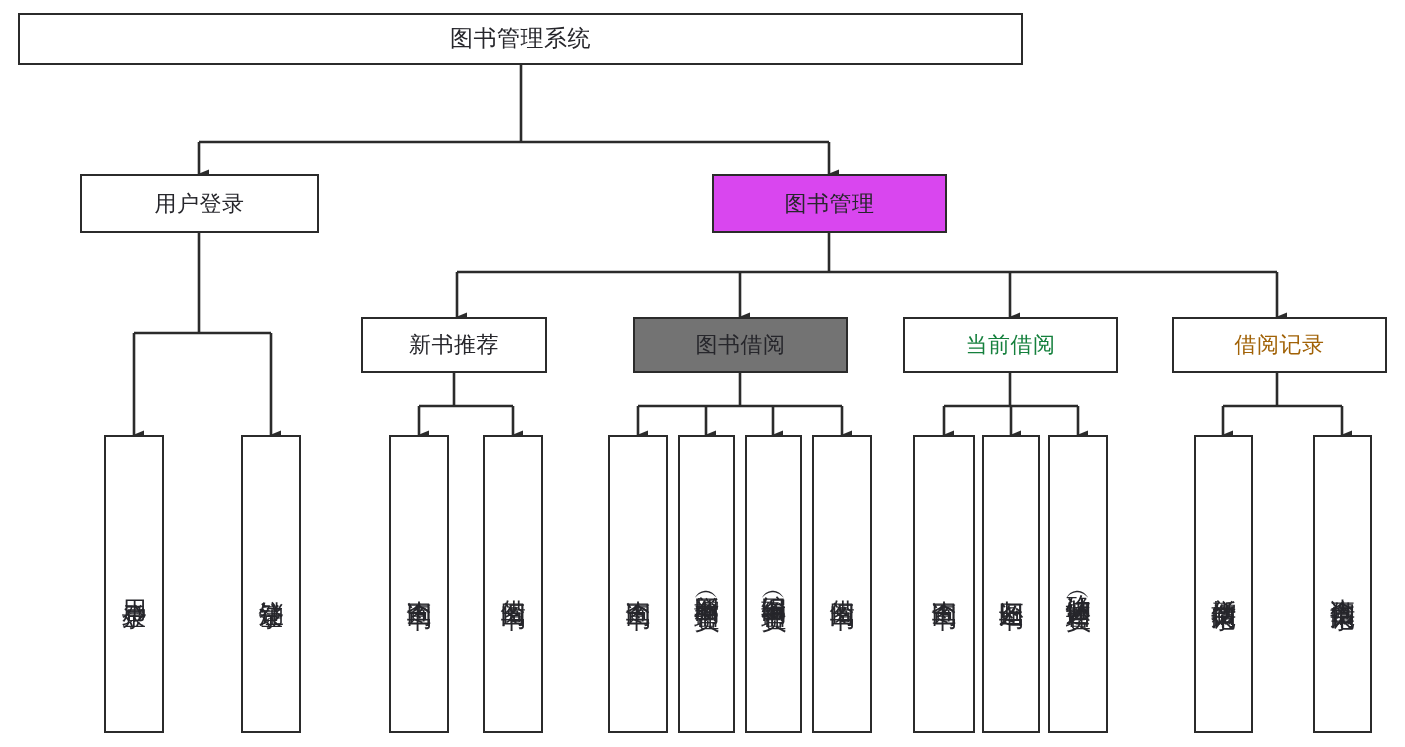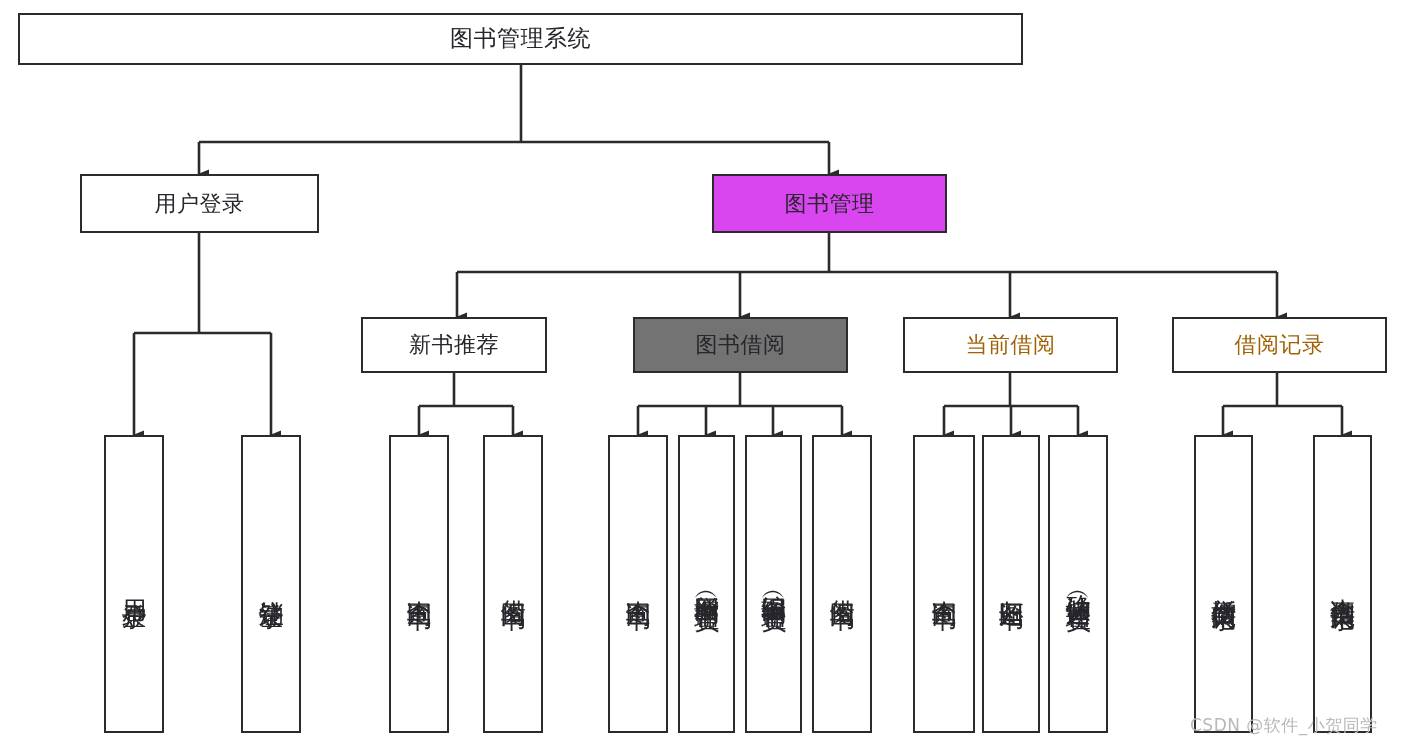--- a/index.html
+++ b/index.html
@@ -124,21 +124,21 @@
       <div class="node horizontal" style="left: 712px; top: 174px; width: 235px; height: 59px; border-color: rgb(43, 43, 43); background: #d946ef;">
         <span class="node-label" style="color: rgb(38, 38, 43);">图书管理</span>
       </div>
       <div class="node horizontal" style="left: 361px; top: 317px; width: 186px; height: 56px; border-color: rgb(43, 43, 43); background: rgb(255, 255, 255);">
         <span class="node-label" style="color: rgb(38, 38, 43);">新书推荐</span>
       </div>
       <div class="node horizontal" style="left: 633px; top: 317px; width: 215px; height: 56px; border-color: rgb(43, 43, 43); background: #737373;">
         <span class="node-label" style="color: rgb(38, 38, 43);">图书借阅</span>
       </div>
       <div class="node horizontal" style="left: 903px; top: 317px; width: 215px; height: 56px; border-color: rgb(43, 43, 43); background: rgb(255, 255, 255);">
-        <span class="node-label" style="color: #a16207;">当前借阅</span>
+        <span class="node-label" style="color: #15803d;">当前借阅</span>
       </div>
       <div class="node horizontal" style="left: 1172px; top: 317px; width: 215px; height: 56px; border-color: rgb(43, 43, 43); background: rgb(255, 255, 255);">
         <span class="node-label" style="color: #a16207;">借阅记录</span>
       </div>
       <div class="node vertical" style="left: 104px; top: 435px; width: 60px; height: 298px; border-color: rgb(43, 43, 43); background: rgb(255, 255, 255);">
         <span class="node-label" style="color: rgb(38, 38, 43);">用户登录</span>
       </div>
       <div class="node vertical" style="left: 241px; top: 435px; width: 60px; height: 298px; border-color: rgb(43, 43, 43); background: rgb(255, 255, 255);">
         <span class="node-label" style="color: rgb(38, 38, 43);">注销登录</span>
       </div>
@@ -169,14 +169,13 @@
       <div class="node vertical" style="left: 1048px; top: 435px; width: 60px; height: 298px; border-color: rgb(43, 43, 43); background: rgb(255, 255, 255);">
         <span class="node-label" style="color: rgb(38, 38, 43);">确认归还（管理员）</span>
       </div>
       <div class="node vertical" style="left: 1194px; top: 435px; width: 59px; height: 298px; border-color: rgb(43, 43, 43); background: rgb(255, 255, 255);">
         <span class="node-label" style="color: rgb(38, 38, 43);">新增借阅记录</span>
       </div>
       <div class="node vertical" style="left: 1313px; top: 435px; width: 59px; height: 298px; border-color: rgb(43, 43, 43); background: rgb(255, 255, 255);">
         <span class="node-label" style="color: rgb(38, 38, 43);">查询借阅记录</span>
       </div>
     </div>
-  <div class="watermark" style="left: 1190px; top: 714px; color: rgb(185, 185, 189);">CSDN @软件_小贺同学</div>
 </div>
 
 </body></html>

